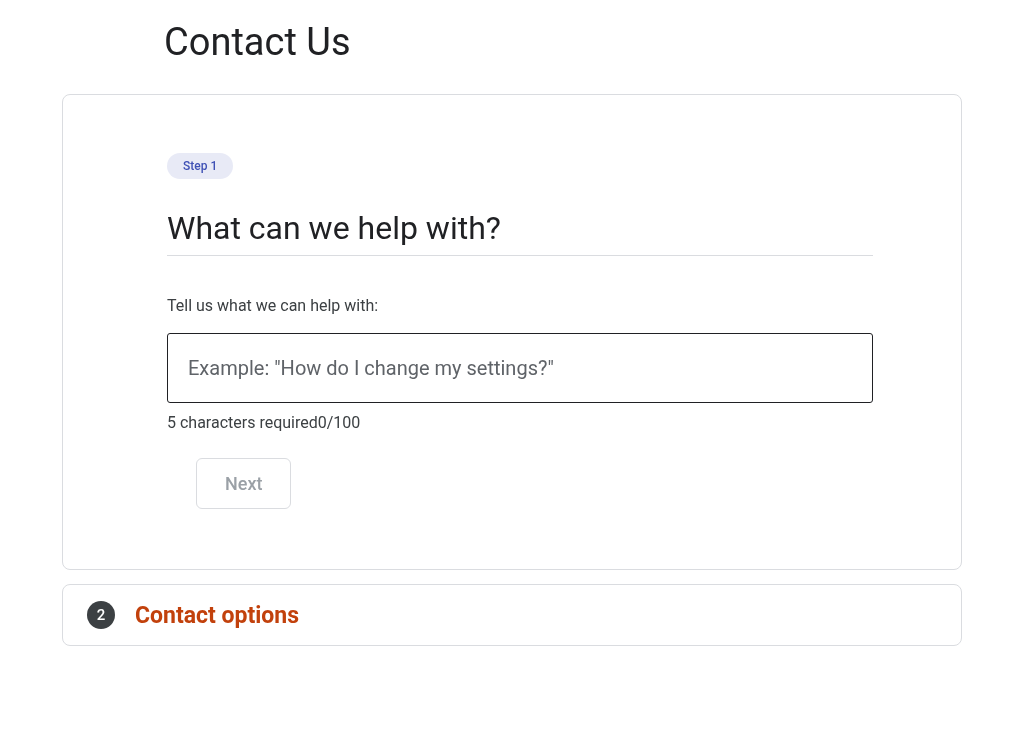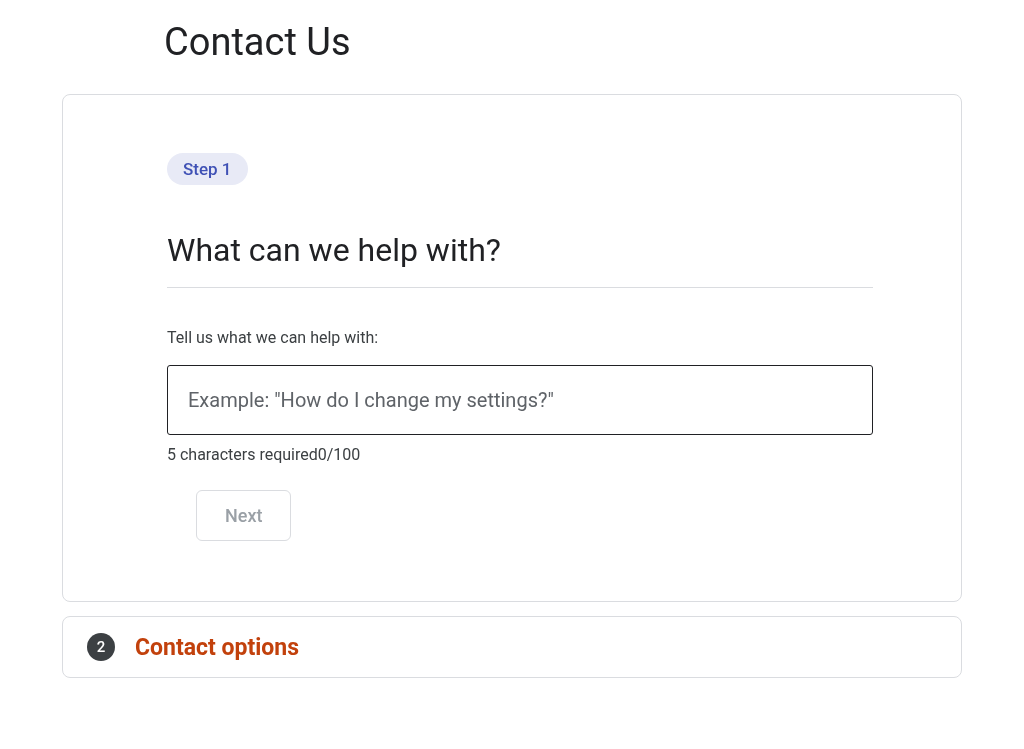--- a/index.html
+++ b/index.html
@@ -26,34 +26,33 @@
     .card {
       border: 1px solid #dadce0;
       border-radius: 8px;
       margin: 0 14px 14px 14px;
       padding: 58px 88px 60px 104px;
     }
     .step-badge {
       display: inline-block;
       background: #e8eaf6;
       color: #3f51b5;
-      font-size: 17px;
+      font-size: 12px;
       font-weight: 500;
       padding: 6px 16px;
       border-radius: 16px;
-      margin-bottom: 22px;
+      margin-bottom: 30px;
     }
     .step-heading {
       font-size: 32px;
       font-weight: 400;
       color: #202124;
-      padding-bottom: 18px;
+      padding-bottom: 8px;
       border-bottom: 1px solid #dadce0;
       margin-bottom: 40px;
-      margin-top: 24px;
     }
     .input-label {
       font-size: 16px;
       color: #3c4043;
       margin-bottom: 18px;
     }
     .help-input {
       width: 100%;
       font-size: 20px;
       font-family: inherit;

